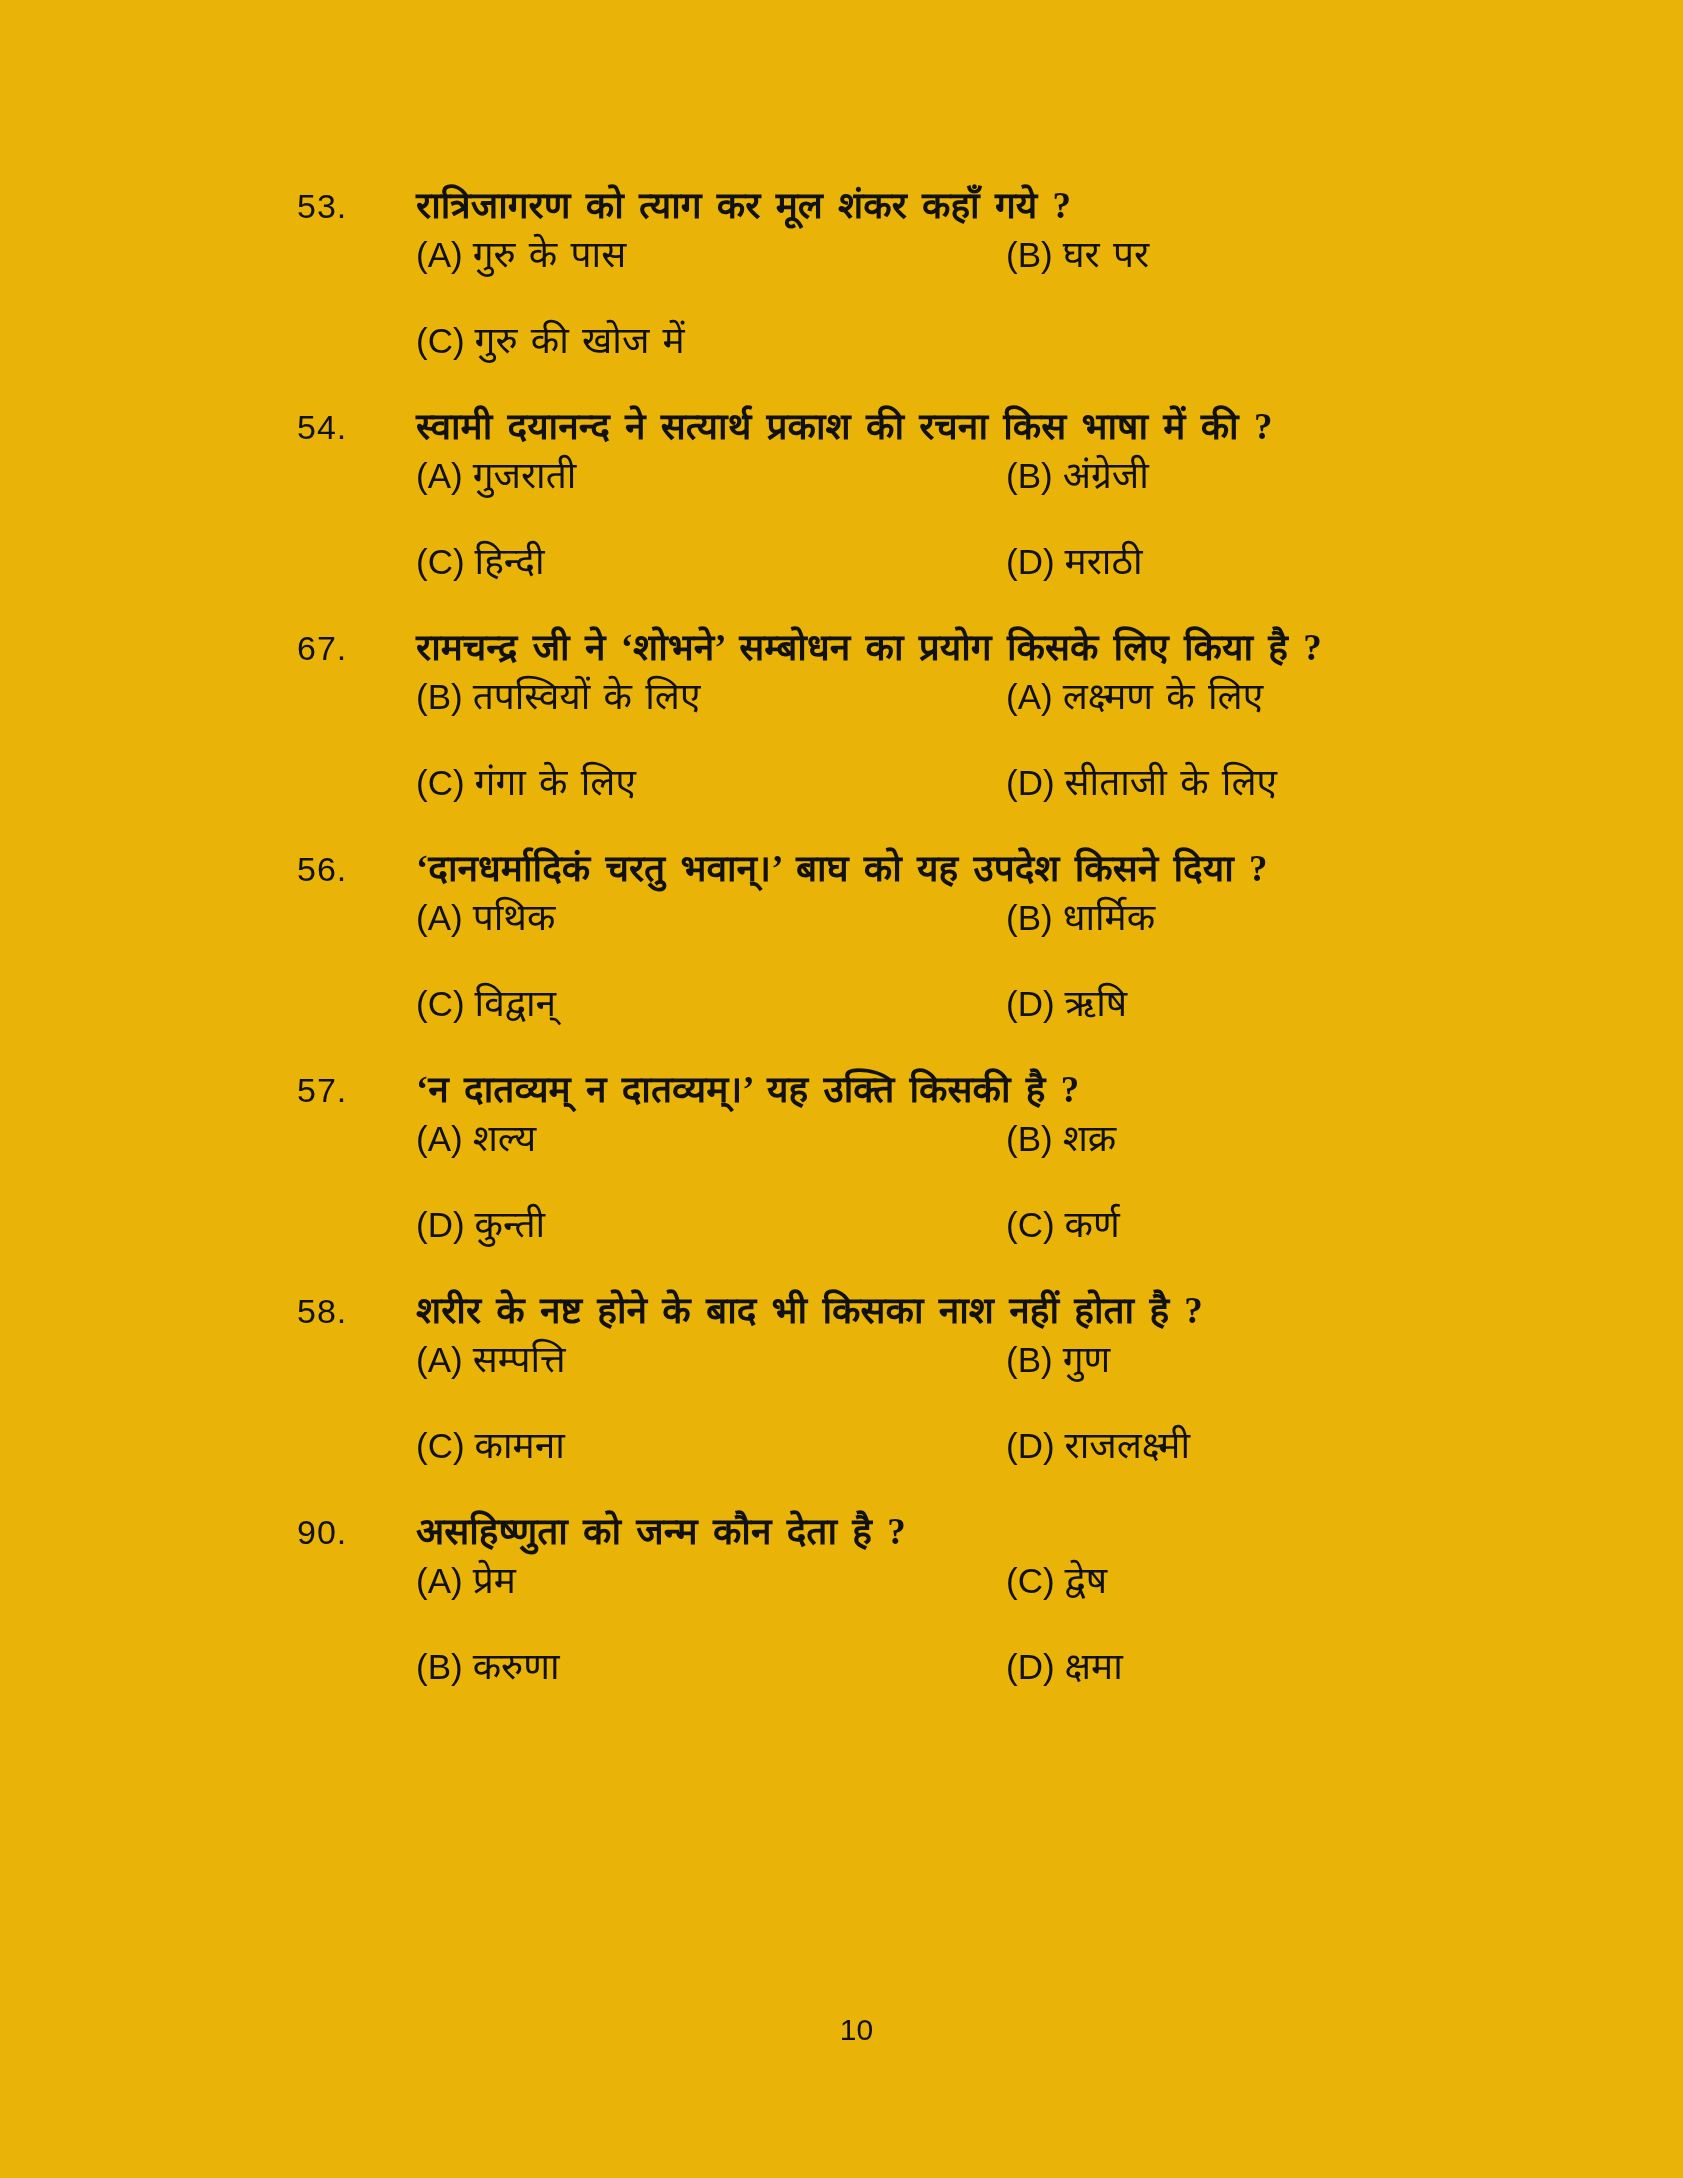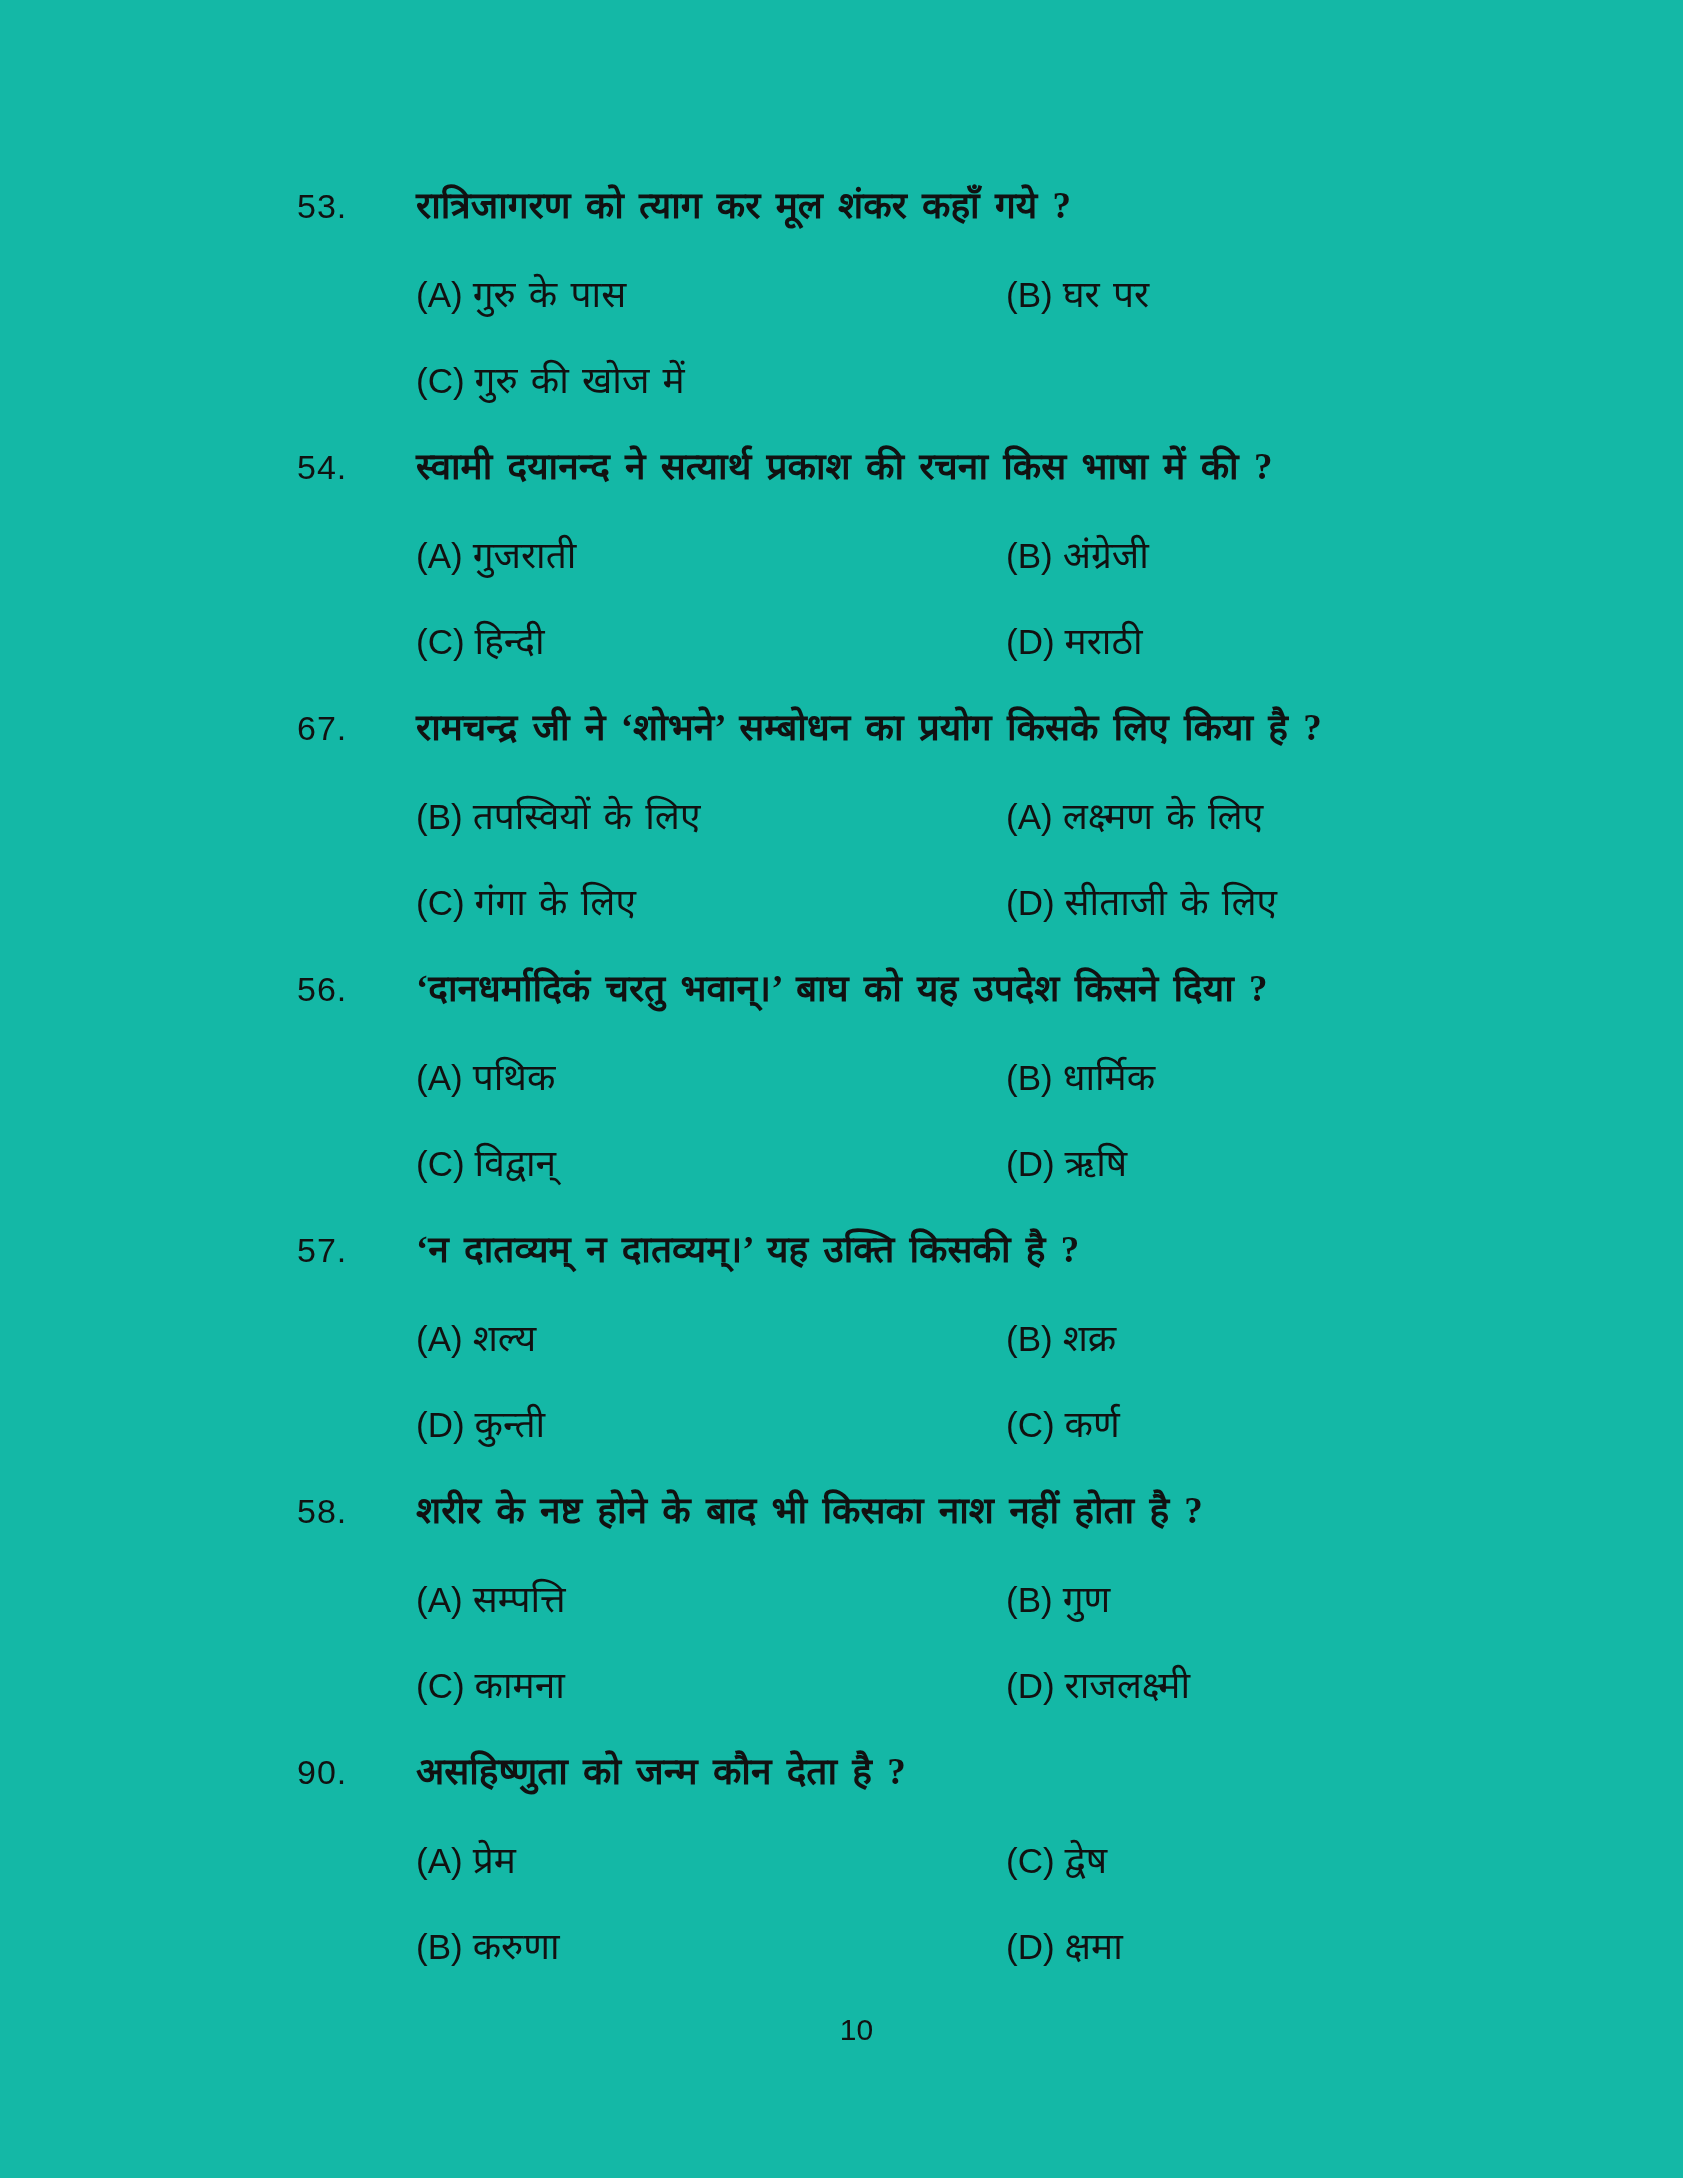--- a/index.html
+++ b/index.html
@@ -4,21 +4,21 @@
 <style>
   html, body {
     margin: 0;
     padding: 0;
     background: #ffffff;
   }
   .page {
     position: relative;
     width: 1683px;
     height: 2178px;
-    background: #14b8a6;
+    background: #eab308;
     color: #111111;
     font-family: "Liberation Serif", "DejaVu Serif", serif;
     overflow: hidden;
   }
   .content {
     padding-top: 181px;
     padding-left: 297px;
     padding-right: 119px;
   }
   .question {
@@ -38,21 +38,20 @@
     flex: 1 1 auto;
   }
   .qtext {
     font-size: 37px;
     line-height: 50px;
     font-weight: 700;
     white-space: nowrap;
     word-spacing: 6px;
   }
   .options {
-    margin-top: 40px;
     display: grid;
     grid-template-columns: 590px auto;
     row-gap: 38px;
   }
   .option {
     font-size: 37px;
     line-height: 48px;
     font-weight: 500;
     white-space: nowrap;
     word-spacing: 4px;

